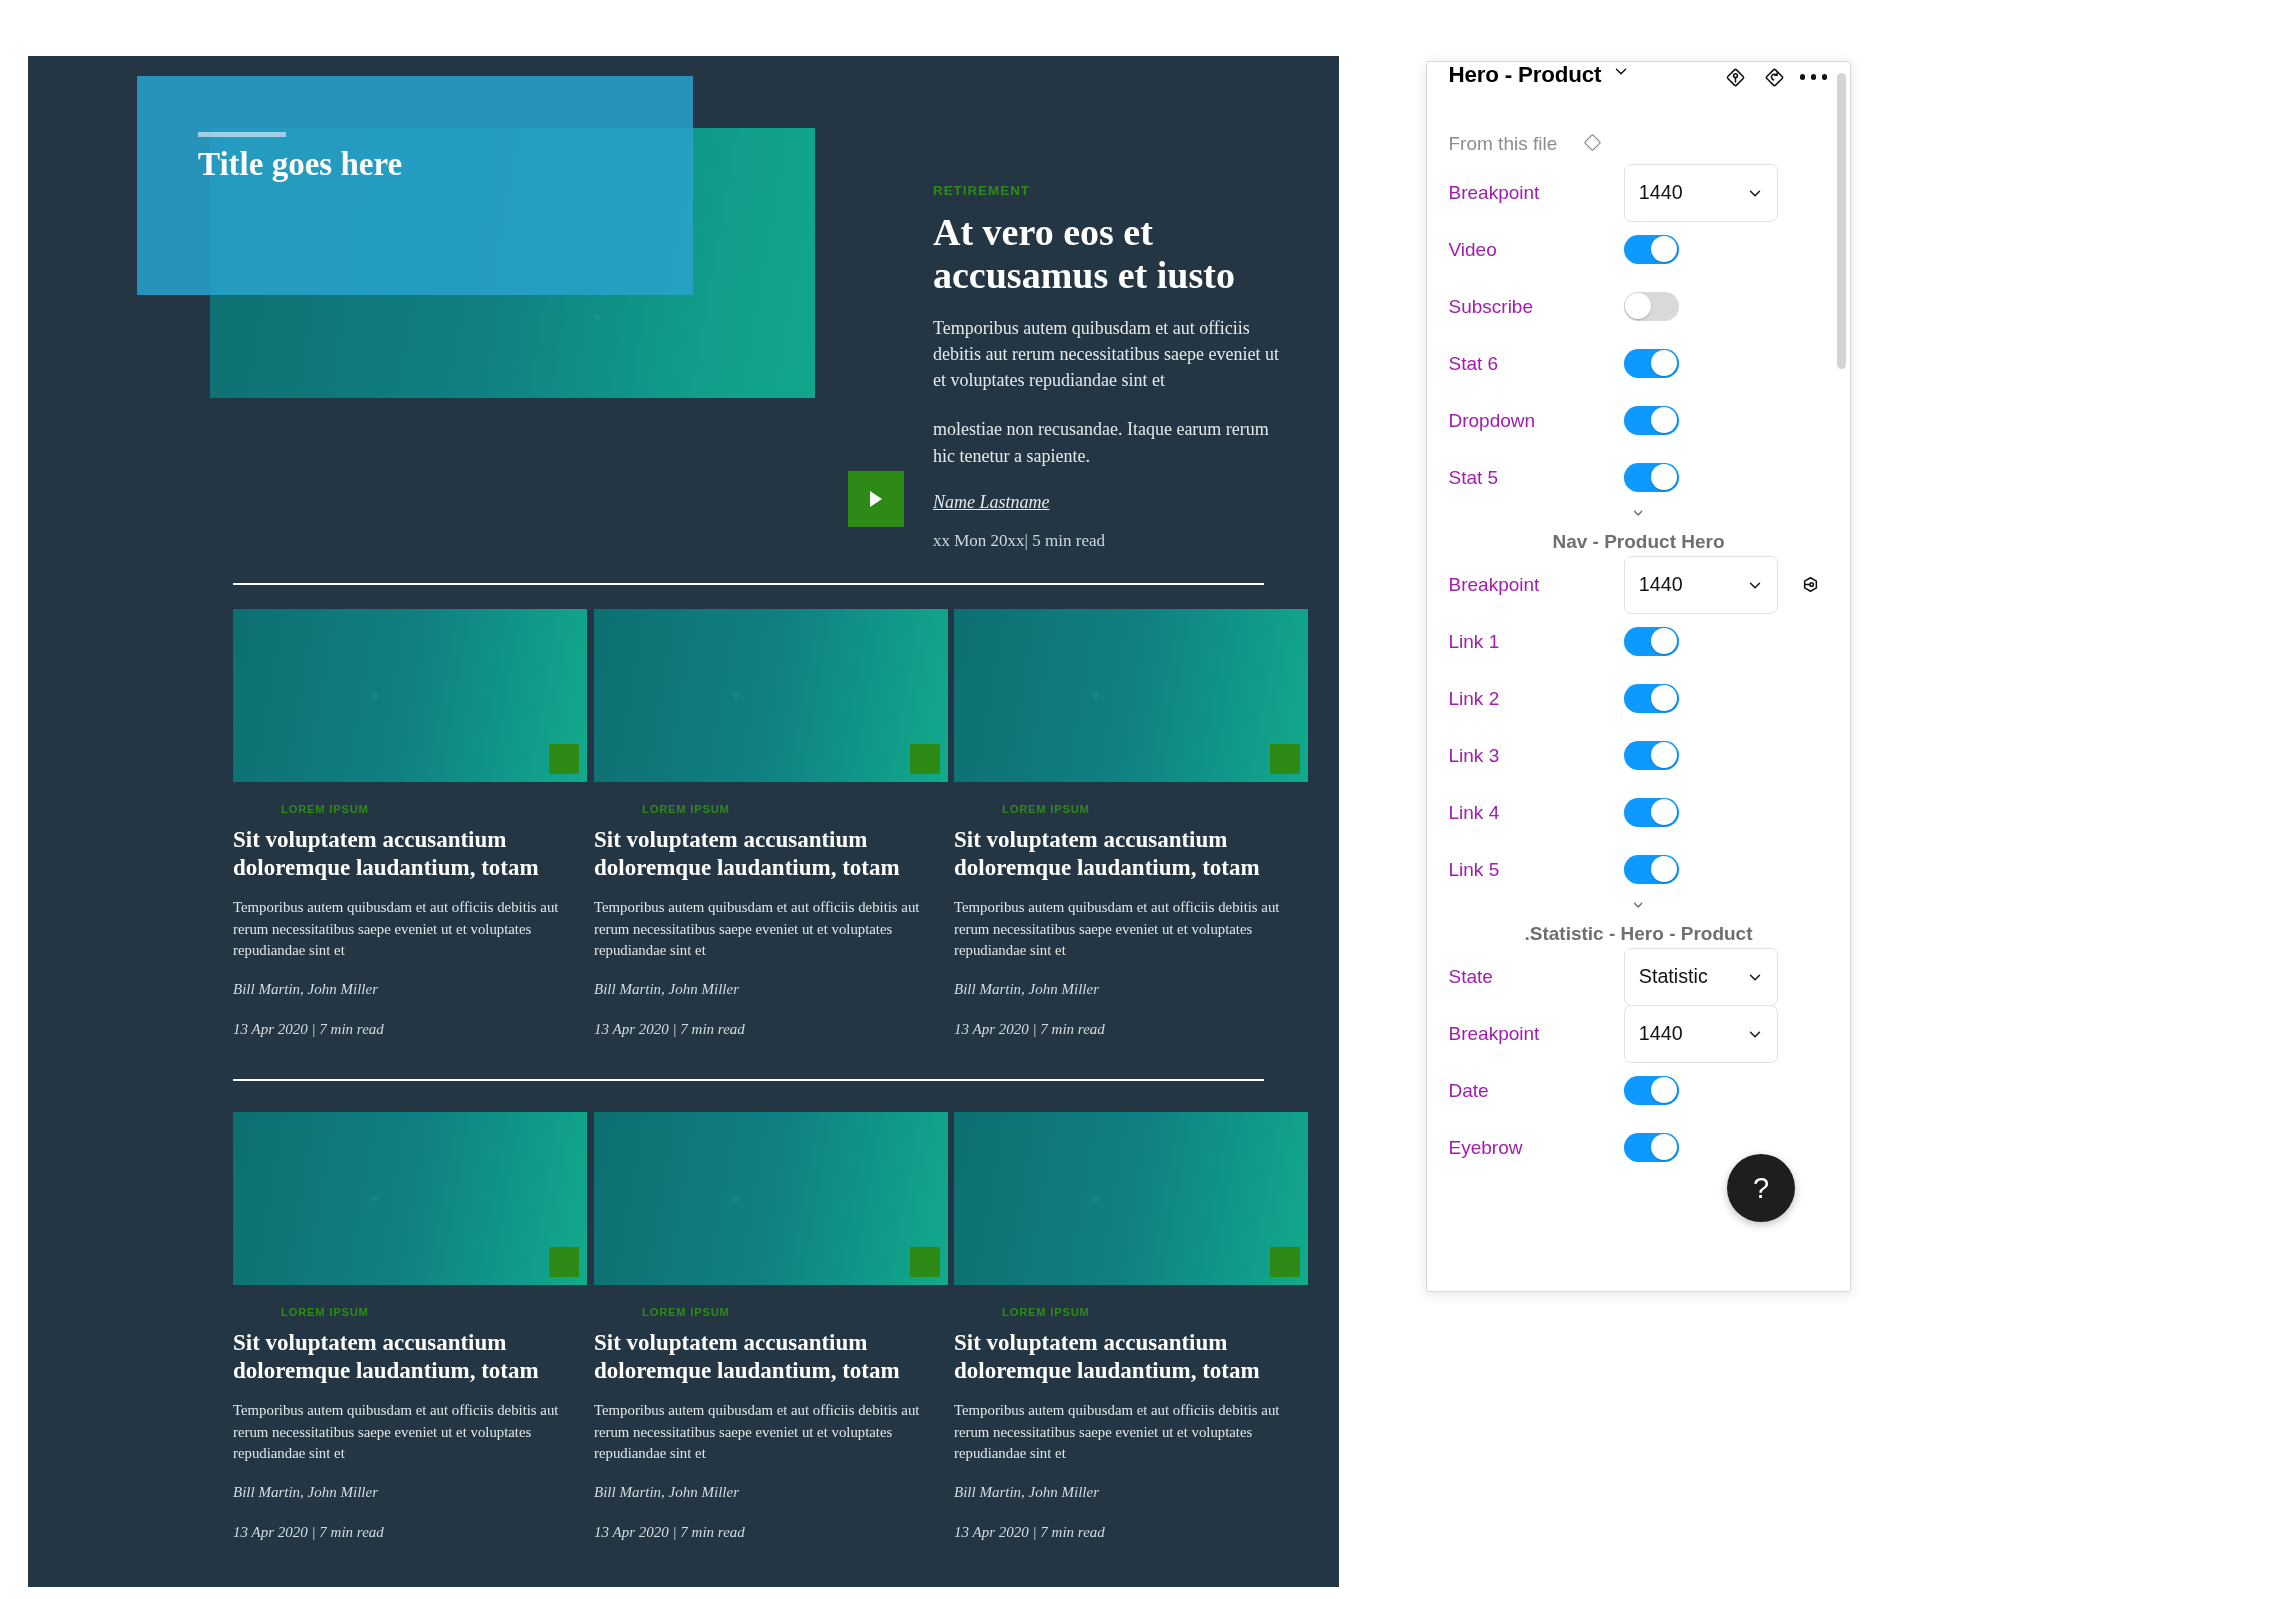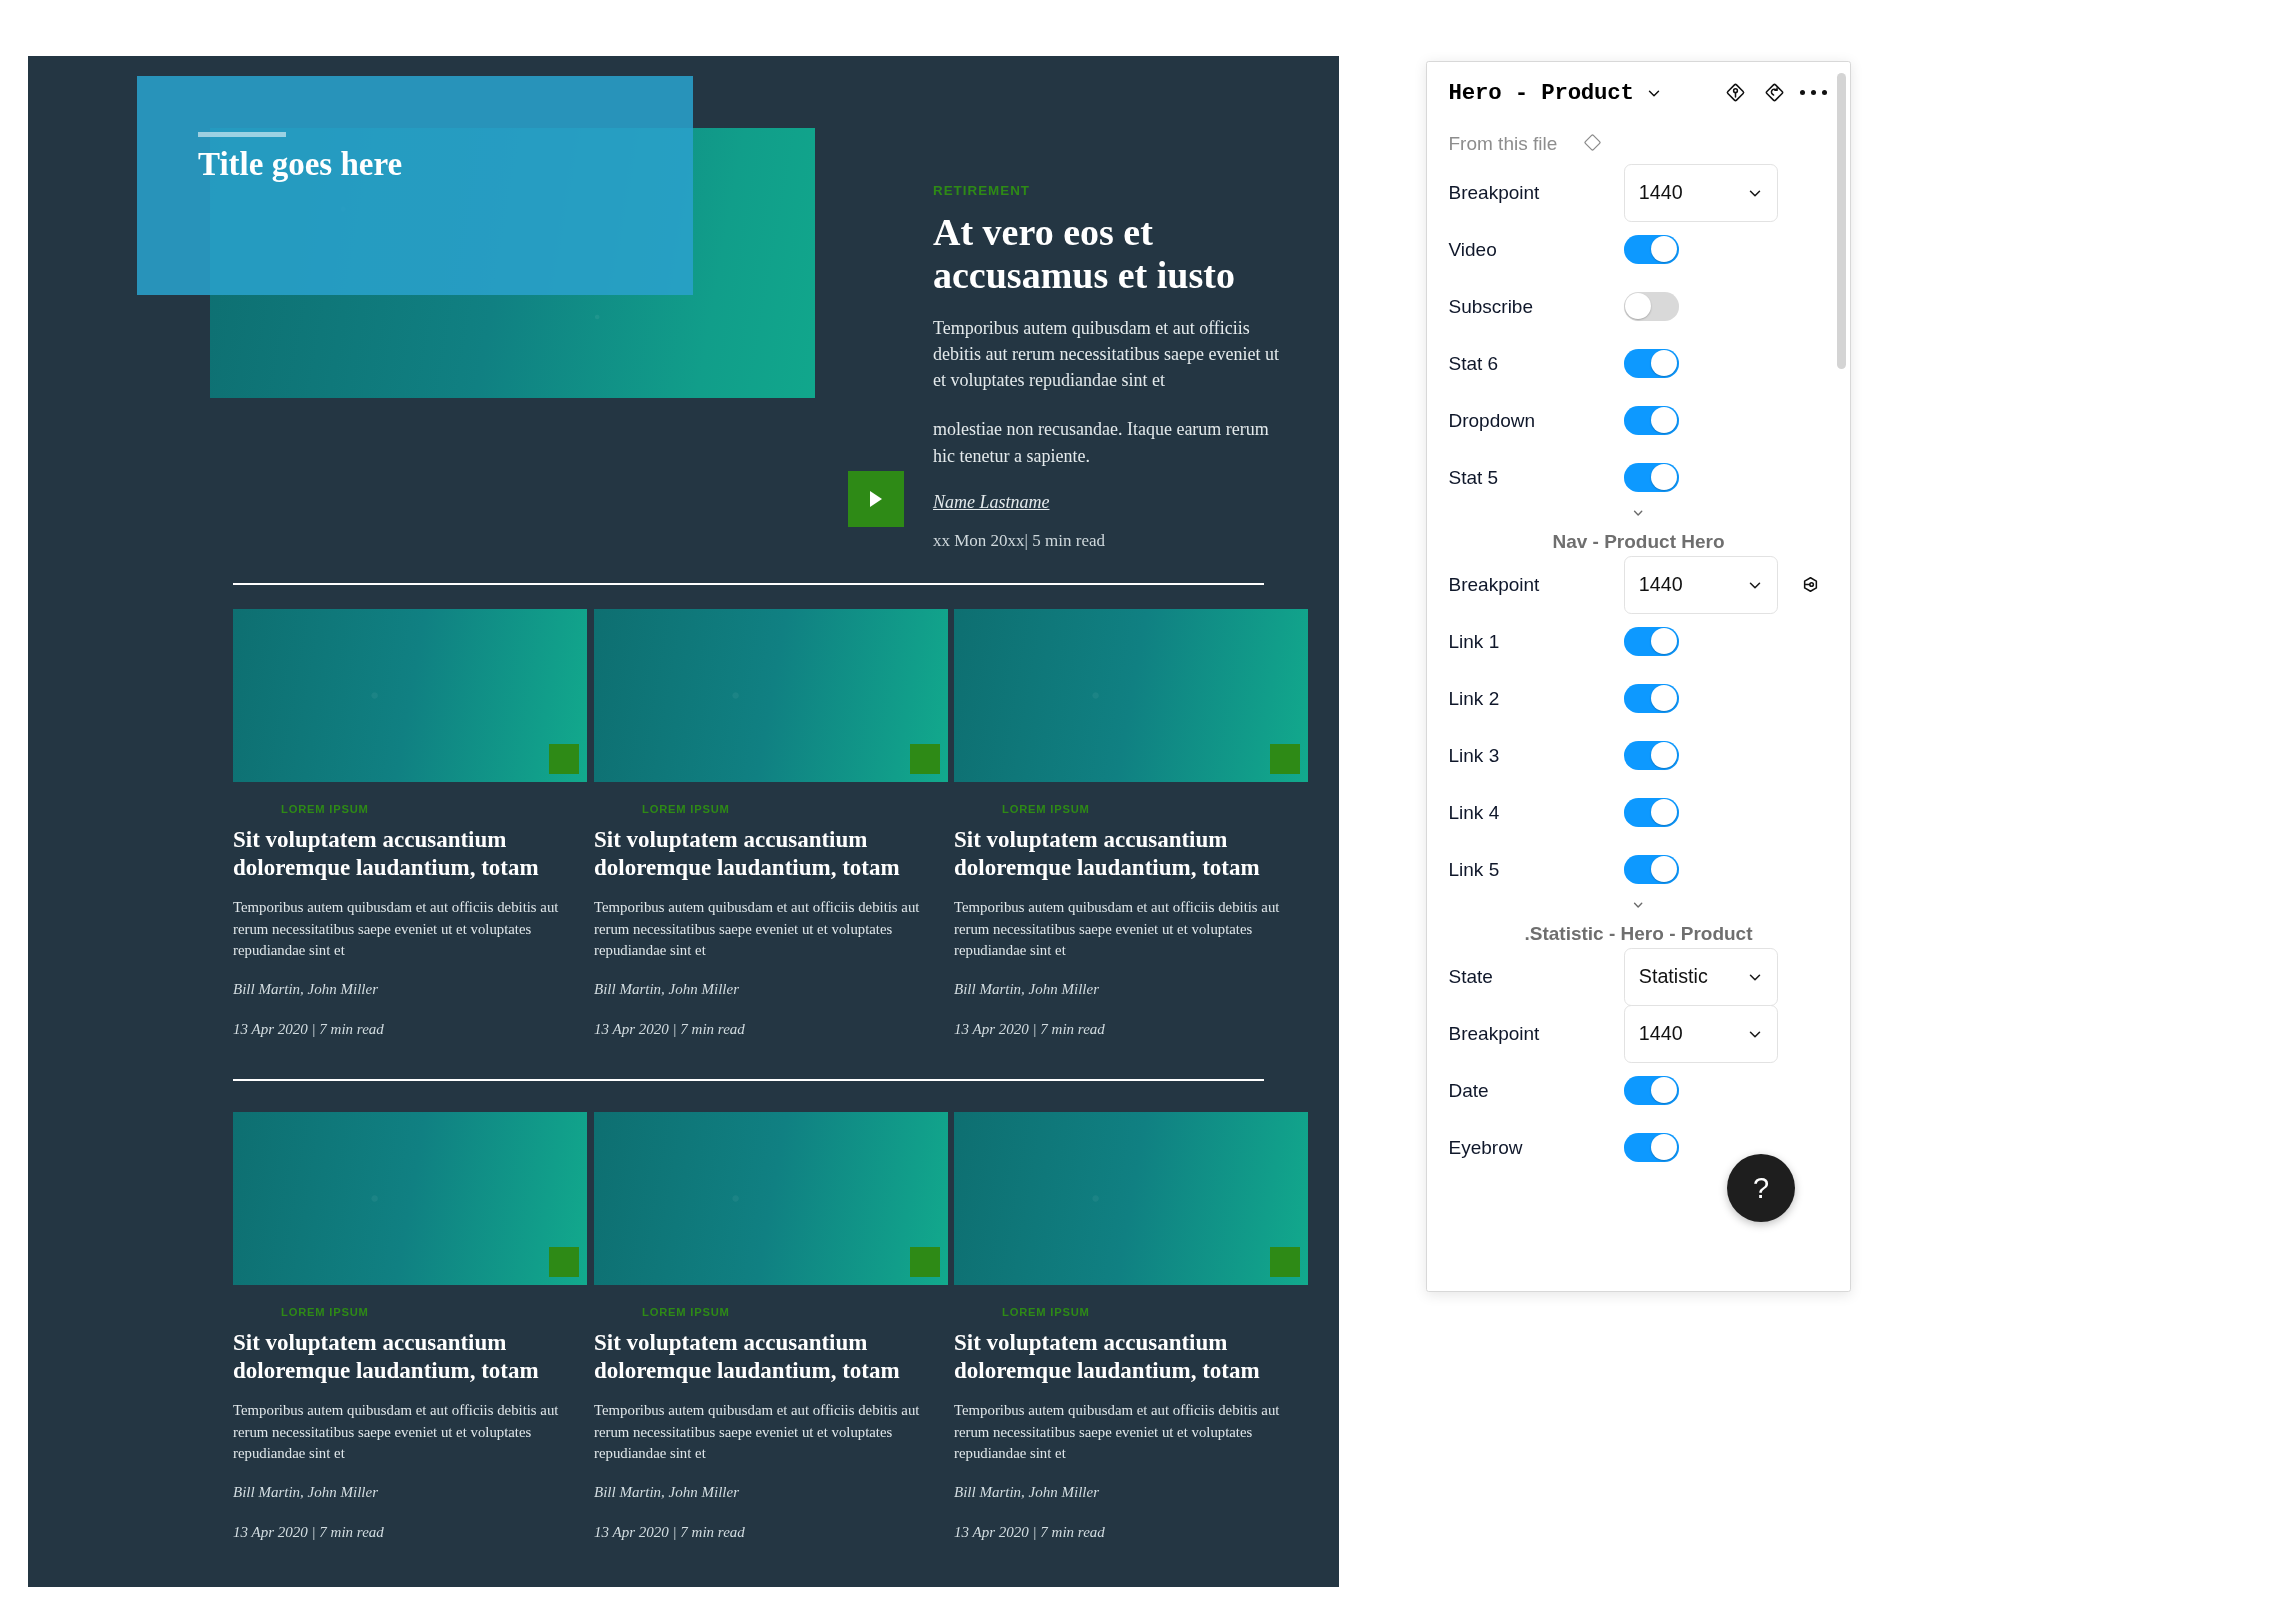--- a/index.html
+++ b/index.html
@@ -247,24 +247,22 @@
     position: absolute;
     left: 0.9px; right: 0.9px; bottom: 0.9px;
     height: 38px;
     background: linear-gradient(to bottom, rgba(255,255,255,0) 0%, #ffffff 70%);
     pointer-events: none;
     z-index: 4;
   }
 
   .panel-header {
     display: flex;
-    align-items: center;
     height: 61px;
     padding: 0 21.5px 0 21.5px;
-    font-family: Liberation Mono, monospace;
   }
   .panel-title {
     font-size: 22.4px;
     font-weight: 700;
     color: #000000;
     letter-spacing: -0.2px;
     white-space: nowrap;
   }
   .panel-title-chev {
     margin-left: 10.7px;
@@ -301,21 +299,21 @@
   }
 
   .prop-row {
     display: flex;
     align-items: center;
     height: 57px;
     padding: 0 21.5px;
   }
   .prop-label {
     font-size: 19px;
-    color: #0f172a;
+    color: #a21caf;
     width: 175px;
     flex: 0 0 175px;
     white-space: nowrap;
   }
   .select {
     width: 154px;
     height: 58px;
     border: 0.9px solid #e2e2e2;
     border-radius: 7.2px;
     background: #fff;

